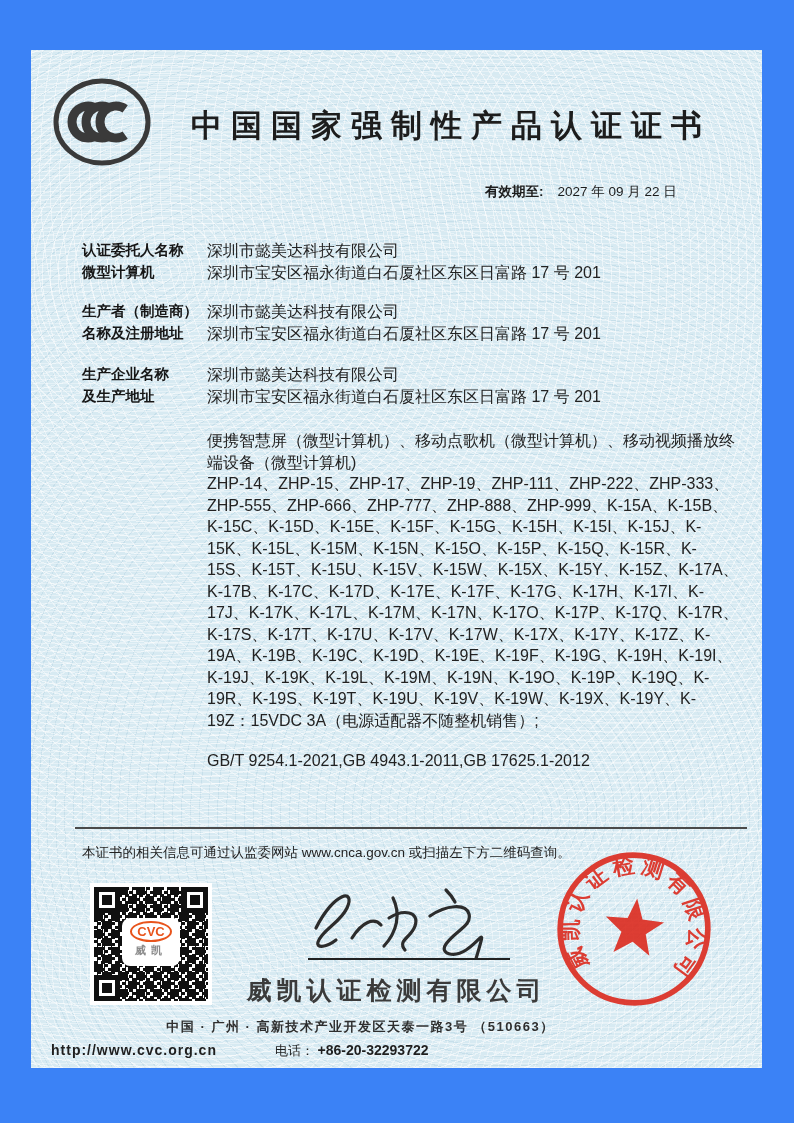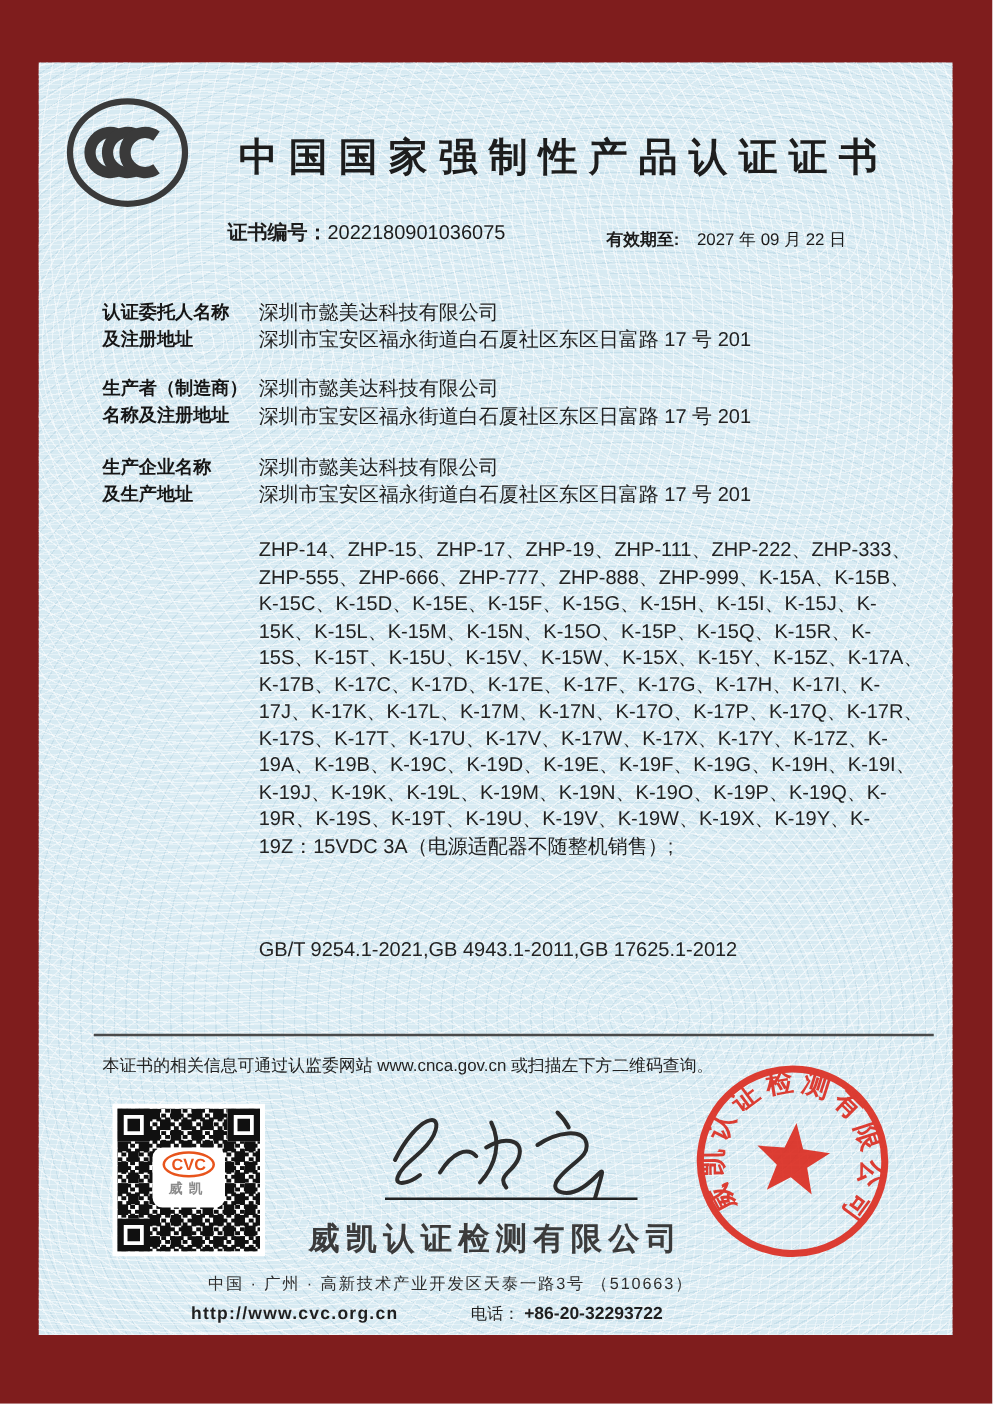--- a/index.html
+++ b/index.html
@@ -1,17 +1,17 @@
 <!DOCTYPE html>
 <html><head>
 <meta charset="utf-8">
 <style>
   * { margin:0; padding:0; box-sizing:border-box; }
   html,body { width:794px; height:1123px; background:#ffffff; font-family:"Liberation Sans","DejaVu Sans",sans-serif; }
-  .page { position:relative; width:794px; height:1123px; background:#7f1d1d; overflow:hidden; }
+  .page { position:relative; width:794px; height:1123px; background:#3b82f6; overflow:hidden; }
 
   
   .cert {
     position:absolute; left:31px; top:50px; width:731px; height:1018px;
     background-color:#d7eaf2;
     background-image:
       repeating-linear-gradient(0deg, rgba(255,255,255,.35) 0 1px, rgba(255,255,255,0) 1px 4px),
       repeating-radial-gradient(circle at 18% 22%, rgba(255,255,255,.5) 0 1px, rgba(255,255,255,0) 1px 8px),
       repeating-radial-gradient(circle at 82% 12%, rgba(255,255,255,.45) 0 1px, rgba(255,255,255,0) 1px 10px),
       repeating-radial-gradient(circle at 65% 75%, rgba(168,203,220,.35) 0 1px, rgba(255,255,255,0) 1px 9px),
@@ -59,22 +59,22 @@
     display:inline-block; border:2px solid #e8541c; border-radius:50%;
     color:#e8541c; font-weight:bold; font-size:13px; padding:0 5px; line-height:17px;
   }
   .cvc-sub { font-size:11px; color:#8a8a8a; letter-spacing:5px; margin-top:1px; font-weight:bold; }
 
   
   .signature { left:263px; top:822px; width:235px; height:88px; }
   .sig-line { left:277px; top:908px; width:202px; border-top:2px solid #222; }
 
   .company { left:0; width:731px; top:924px; text-align:center; font-size:25px; font-weight:600; letter-spacing:5px; color:#3b3b3b; }
-  .address { left:0; width:659px; top:968px; text-align:center; font-size:13px; letter-spacing:1.5px; color:#2e2e2e; }
-  .contact { left:0; width:601px; top:992px; text-align:center; font-size:14px; color:#1f1f1f;padding-left:20px; }
+  .address { left:0; width:659px; top:968px; text-align:center; font-size:13px; letter-spacing:1.5px; color:#2e2e2e;font-weight:bold; }
+  .contact { left:0; width:601px; top:992px; font-size:14px; color:#1f1f1f;padding-left:20px; }
   .contact .url { font-weight:bold; letter-spacing:1px; margin-right:58px; }
   .contact .phone { font-weight:bold; }
   .contact .phone-lbl { font-weight:normal; font-size:13px; }
 
   .seal { left:521px; top:797px; width:164px; height:164px; opacity:.9; }
 
   .ccc-logo { left:20px; top:26px; width:102px; height:92px; }
 </style>
 </head>
 <body>
@@ -86,33 +86,30 @@
       <svg width="102" height="92" viewBox="0 0 102 92">
         <ellipse cx="51" cy="46" rx="46" ry="41" fill="none" stroke="#3a3a3a" stroke-width="5"></ellipse>
         <path d="M 46.2 59.1 A 16 16 0 1 1 46.2 32.9" fill="none" stroke="#3a3a3a" stroke-width="9"></path>
         <path d="M 60.2 59.1 A 16 16 0 1 1 60.2 32.9" fill="none" stroke="#3a3a3a" stroke-width="9"></path>
         <path d="M 74.2 59.1 A 16 16 0 1 1 74.2 32.9" fill="none" stroke="#3a3a3a" stroke-width="9"></path>
       </svg>
     </div>
 
     <div class="abs title">中国国家强制性产品认证证书</div>
 
-    <div class="abs certno">
-      <span class="lbl">证书编号：</span><span>2022180901036075</span>
-    </div>
 
     <div class="abs dates">
       <div>
         <span class="lbl">有效期至:</span><span>2027 年 09 月 22 日</span>
       </div>
     </div>
 
     <div class="abs sec-label" style="top:190px;">
       <div>认证委托人名称</div>
-      <div>及注册地址</div>
+      <div>微型计算机</div>
     </div>
     <div class="abs sec-value" style="top:190px;">
       <div>深圳市懿美达科技有限公司</div>
       <div>深圳市宝安区福永街道白石厦社区东区日富路 17 号 201</div>
     </div>
 
     <div class="abs sec-label" style="top:251px;">
       <div>生产者（制造商）</div>
       <div>名称及注册地址</div>
     </div>
@@ -124,20 +121,21 @@
     <div class="abs sec-label" style="top:314px;">
       <div>生产企业名称</div>
       <div>及生产地址</div>
     </div>
     <div class="abs sec-value" style="top:314px;">
       <div>深圳市懿美达科技有限公司</div>
       <div>深圳市宝安区福永街道白石厦社区东区日富路 17 号 201</div>
     </div>
 
     <div class="abs sec-value" style="top:380px;">
+      <div>便携智慧屏（微型计算机）、移动点歌机（微型计算机）、移动视频播放终端设备（微型计算机)</div>
       <div>ZHP-14、ZHP-15、ZHP-17、ZHP-19、ZHP-111、ZHP-222、ZHP-333、ZHP-555、ZHP-666、ZHP-777、ZHP-888、ZHP-999、K-15A、K-15B、K-15C、K-15D、K-15E、K-15F、K-15G、K-15H、K-15I、K-15J、K-15K、K-15L、K-15M、K-15N、K-15O、K-15P、K-15Q、K-15R、K-15S、K-15T、K-15U、K-15V、K-15W、K-15X、K-15Y、K-15Z、K-17A、K-17B、K-17C、K-17D、K-17E、K-17F、K-17G、K-17H、K-17I、K-17J、K-17K、K-17L、K-17M、K-17N、K-17O、K-17P、K-17Q、K-17R、K-17S、K-17T、K-17U、K-17V、K-17W、K-17X、K-17Y、K-17Z、K-19A、K-19B、K-19C、K-19D、K-19E、K-19F、K-19G、K-19H、K-19I、K-19J、K-19K、K-19L、K-19M、K-19N、K-19O、K-19P、K-19Q、K-19R、K-19S、K-19T、K-19U、K-19V、K-19W、K-19X、K-19Y、K-19Z：15VDC 3A（电源适配器不随整机销售）;</div>
     </div>
 
     <div class="abs sec-value" style="top:700px;">
       <div>GB/T 9254.1-2021,GB 4943.1-2011,GB 17625.1-2012</div>
     </div>
 
     <div class="abs divider"></div>
     <div class="abs notice">本证书的相关信息可通过认监委网站 www.cnca.gov.cn 或扫描左下方二维码查询。</div>
 

